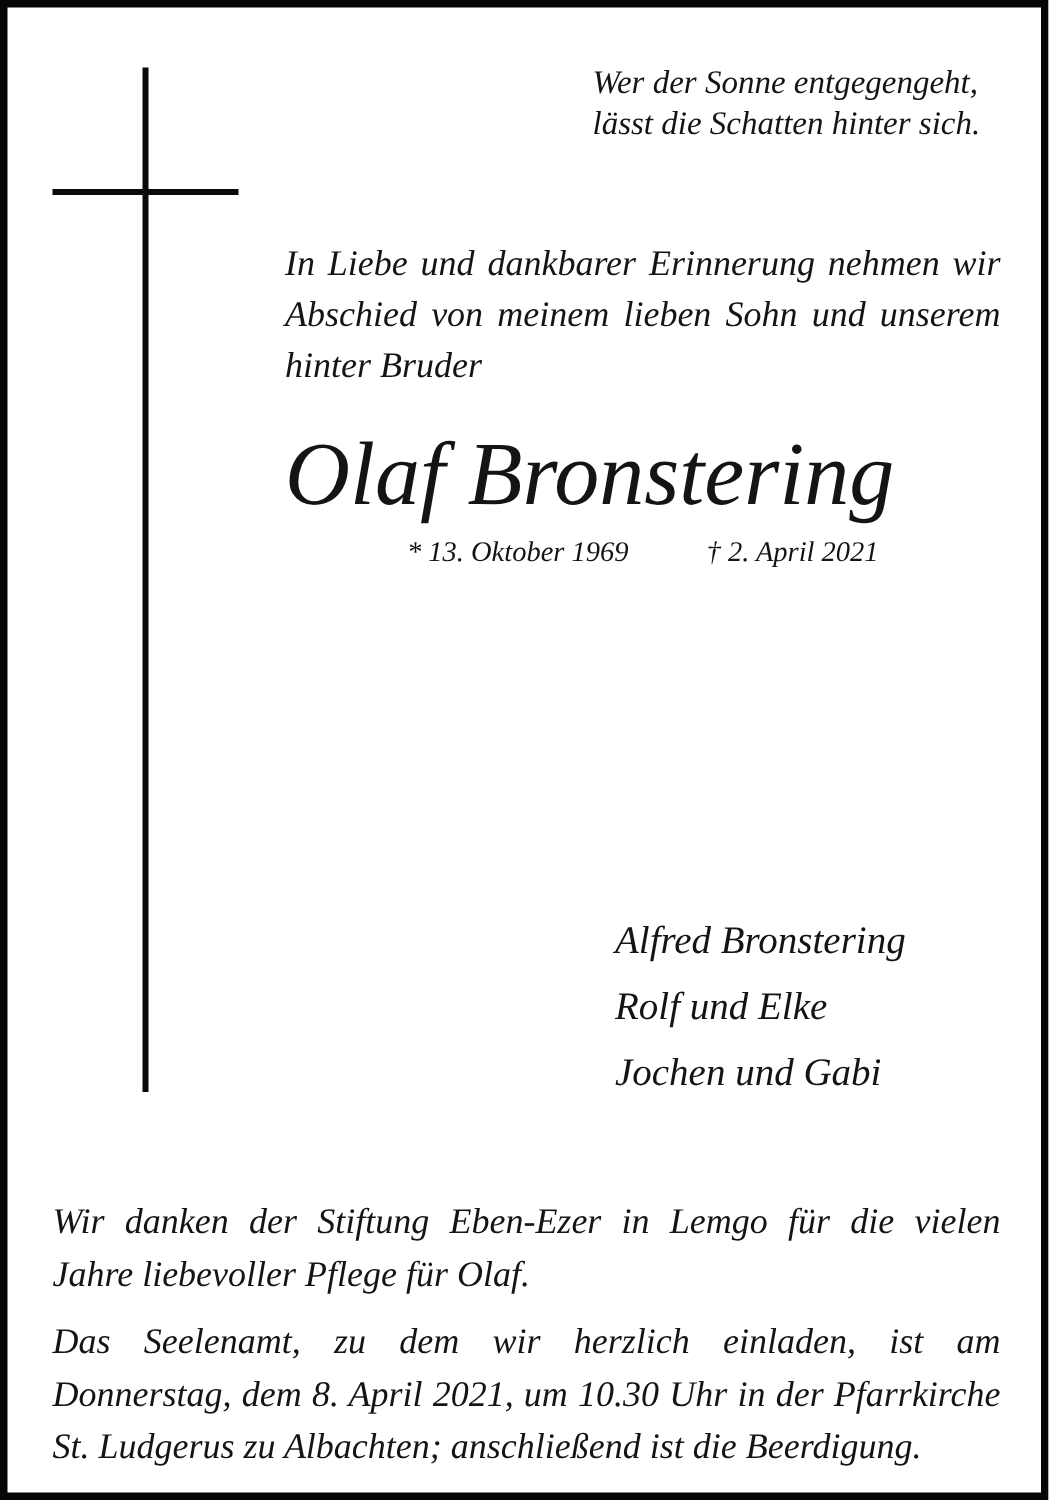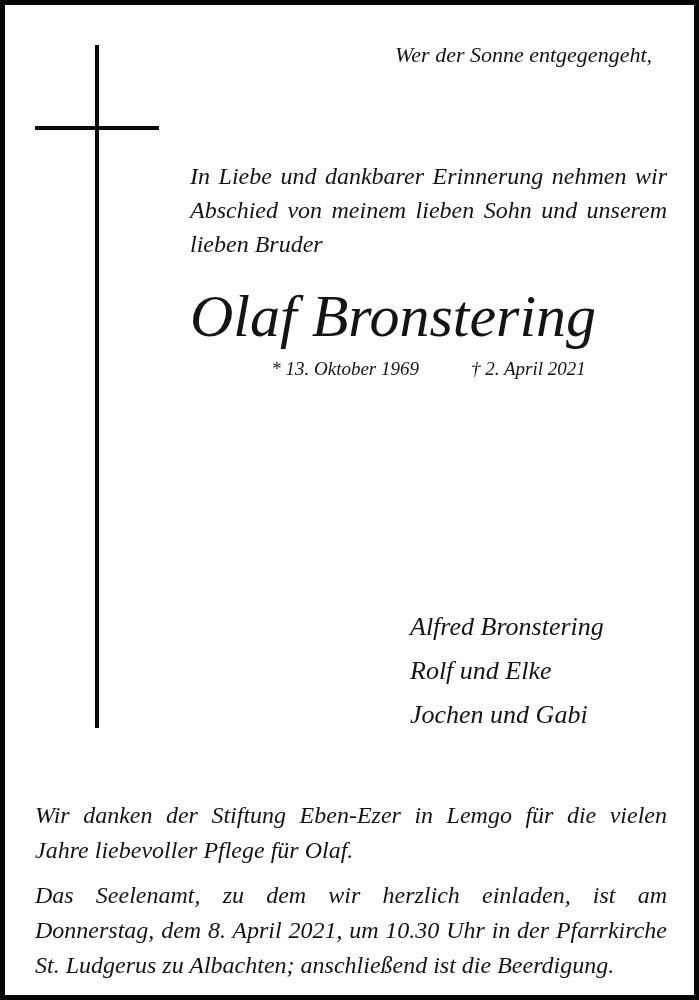--- a/index.html
+++ b/index.html
@@ -72,26 +72,27 @@
 
 <div class="page">
 
   <div>
     <div class="cross-v"></div>
     <div class="cross-h"></div>
   </div>
 
   <div class="quote">
     <div>Wer der Sonne entgegengeht,</div>
+    <div>lässt die Schatten hinter sich.</div>
   </div>
 
   <div class="intro">
     <div class="jline">In Liebe und dankbarer Erinnerung nehmen wir</div>
     <div class="jline">Abschied von meinem lieben Sohn und unserem</div>
-    <div class="lline">lieben Bruder</div>
+    <div class="lline">hinter Bruder</div>
   </div>
 
   <h1 class="name">Olaf Bronstering</h1>
 
   <div class="dates">
     <span>* 13. Oktober 1969</span><span class="gap"></span><span>† 2. April 2021</span>
   </div>
 
 
   <div class="mourners">

